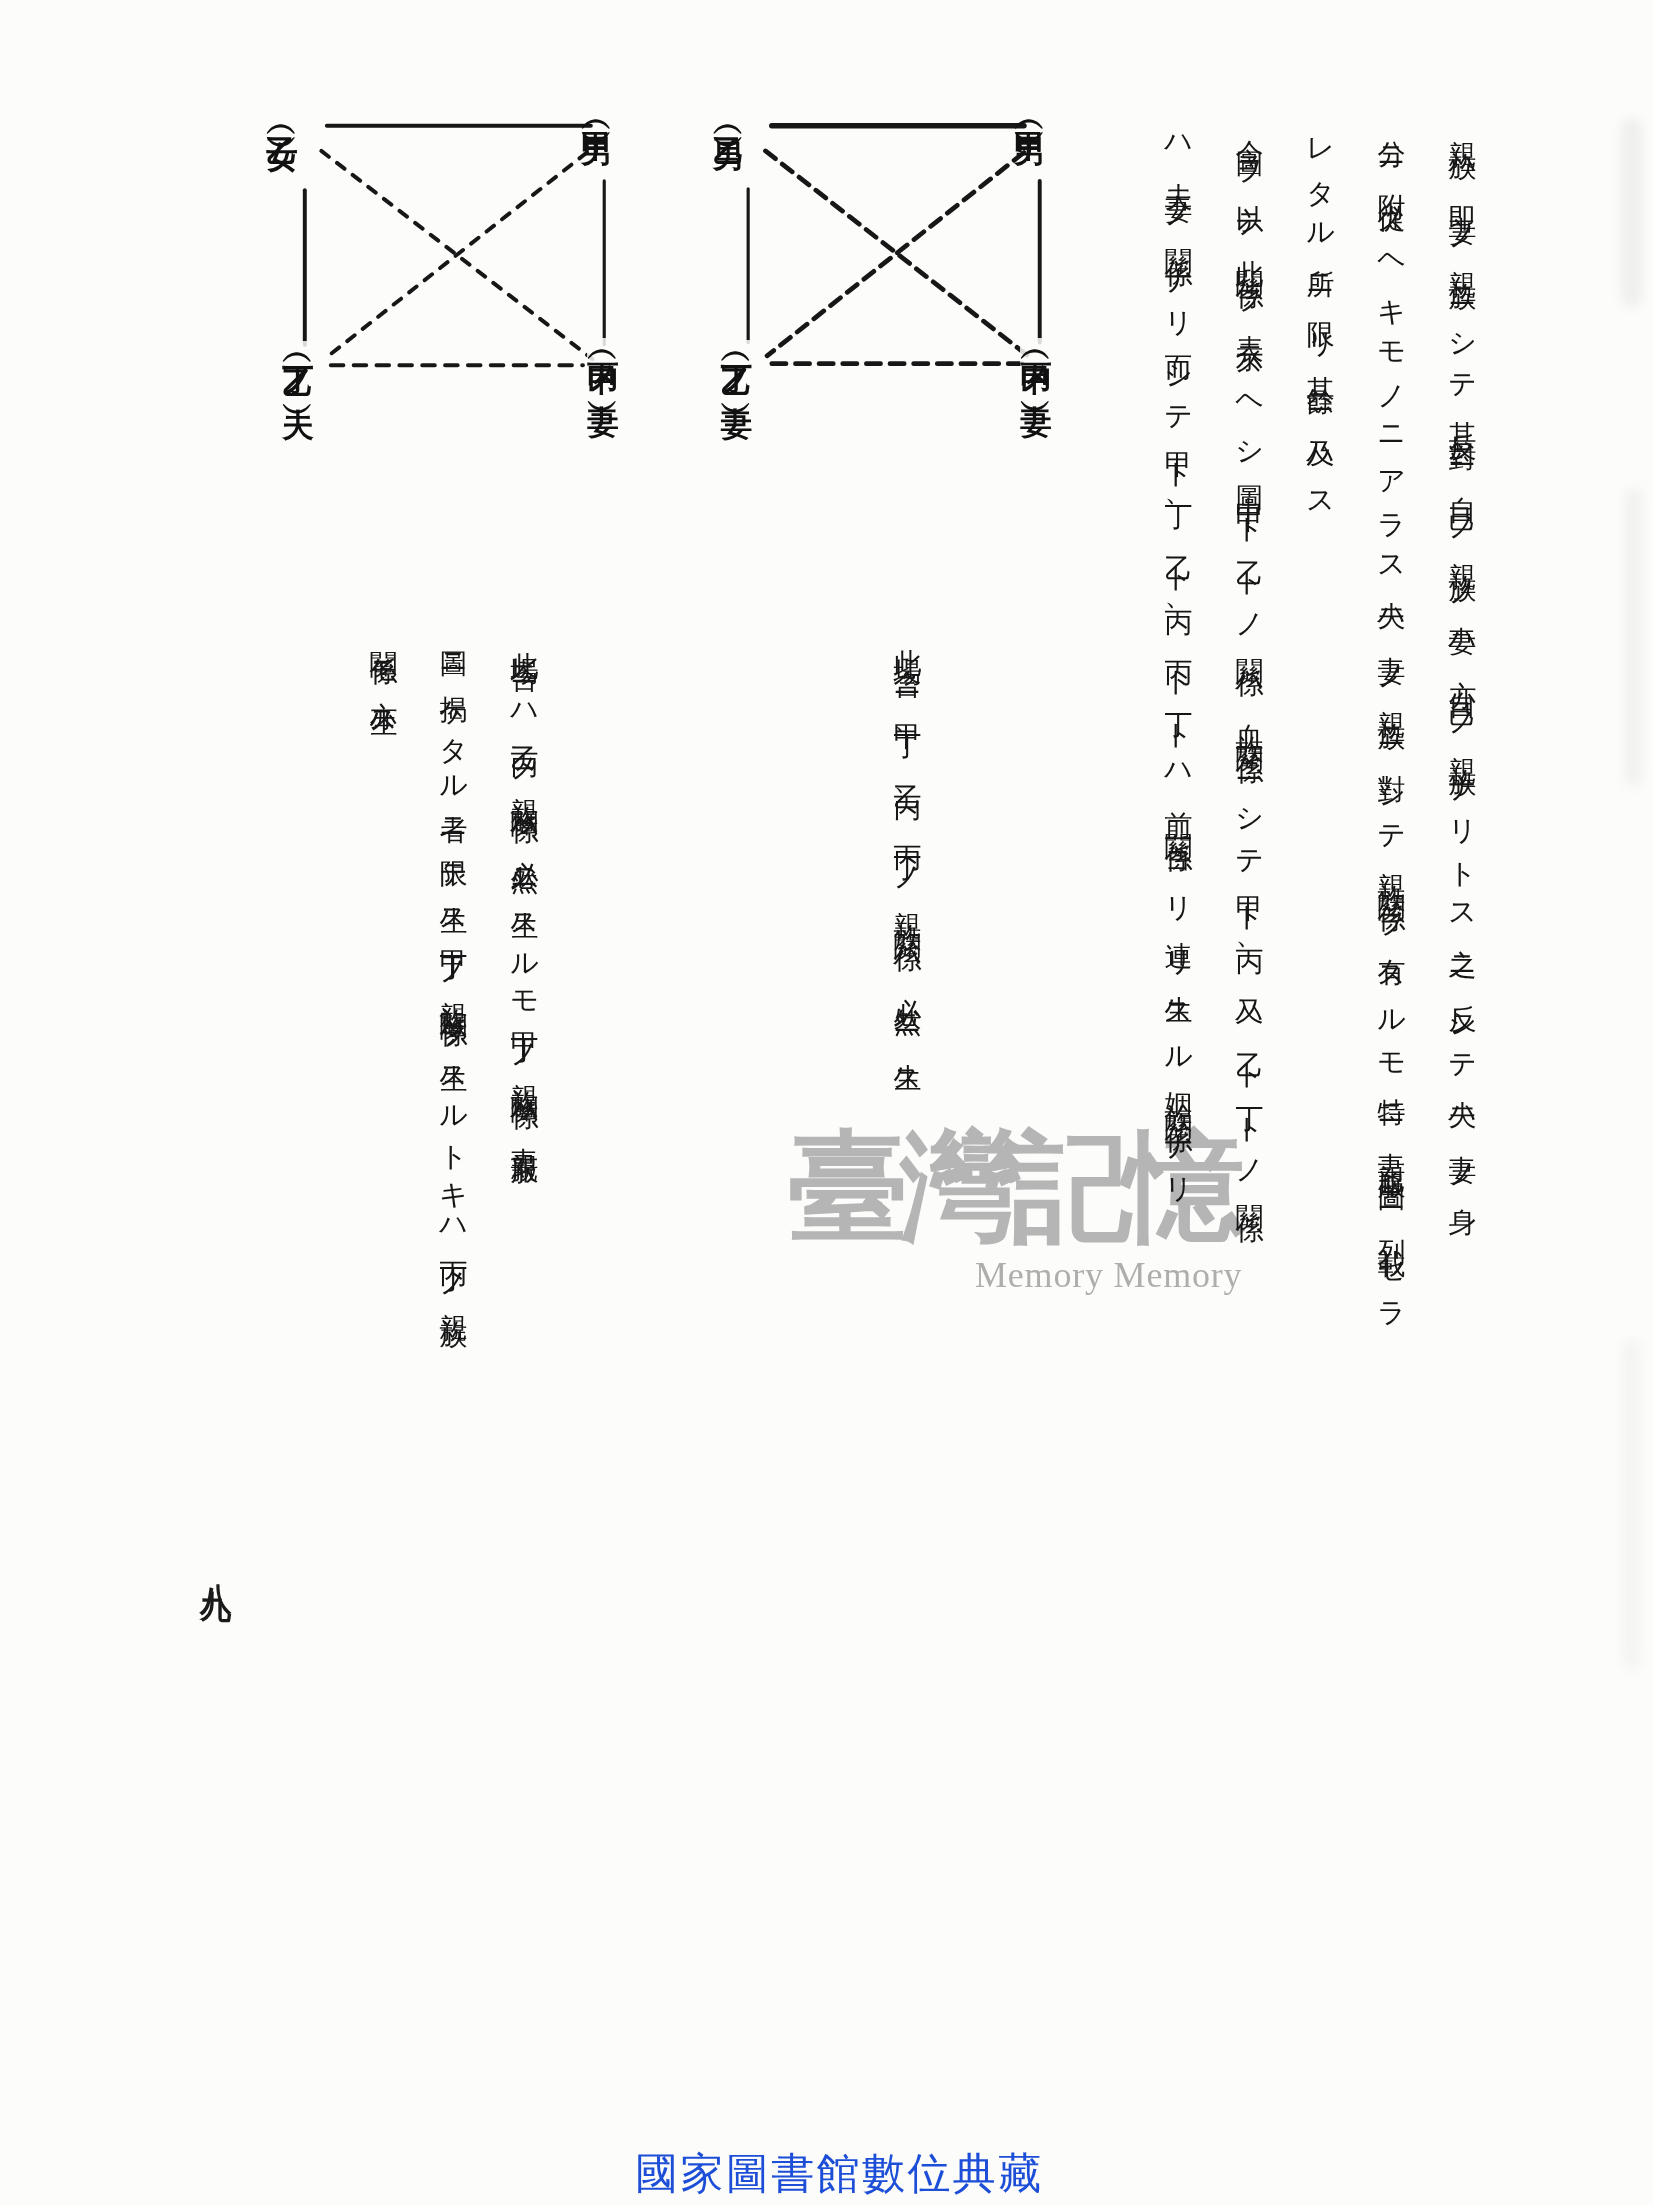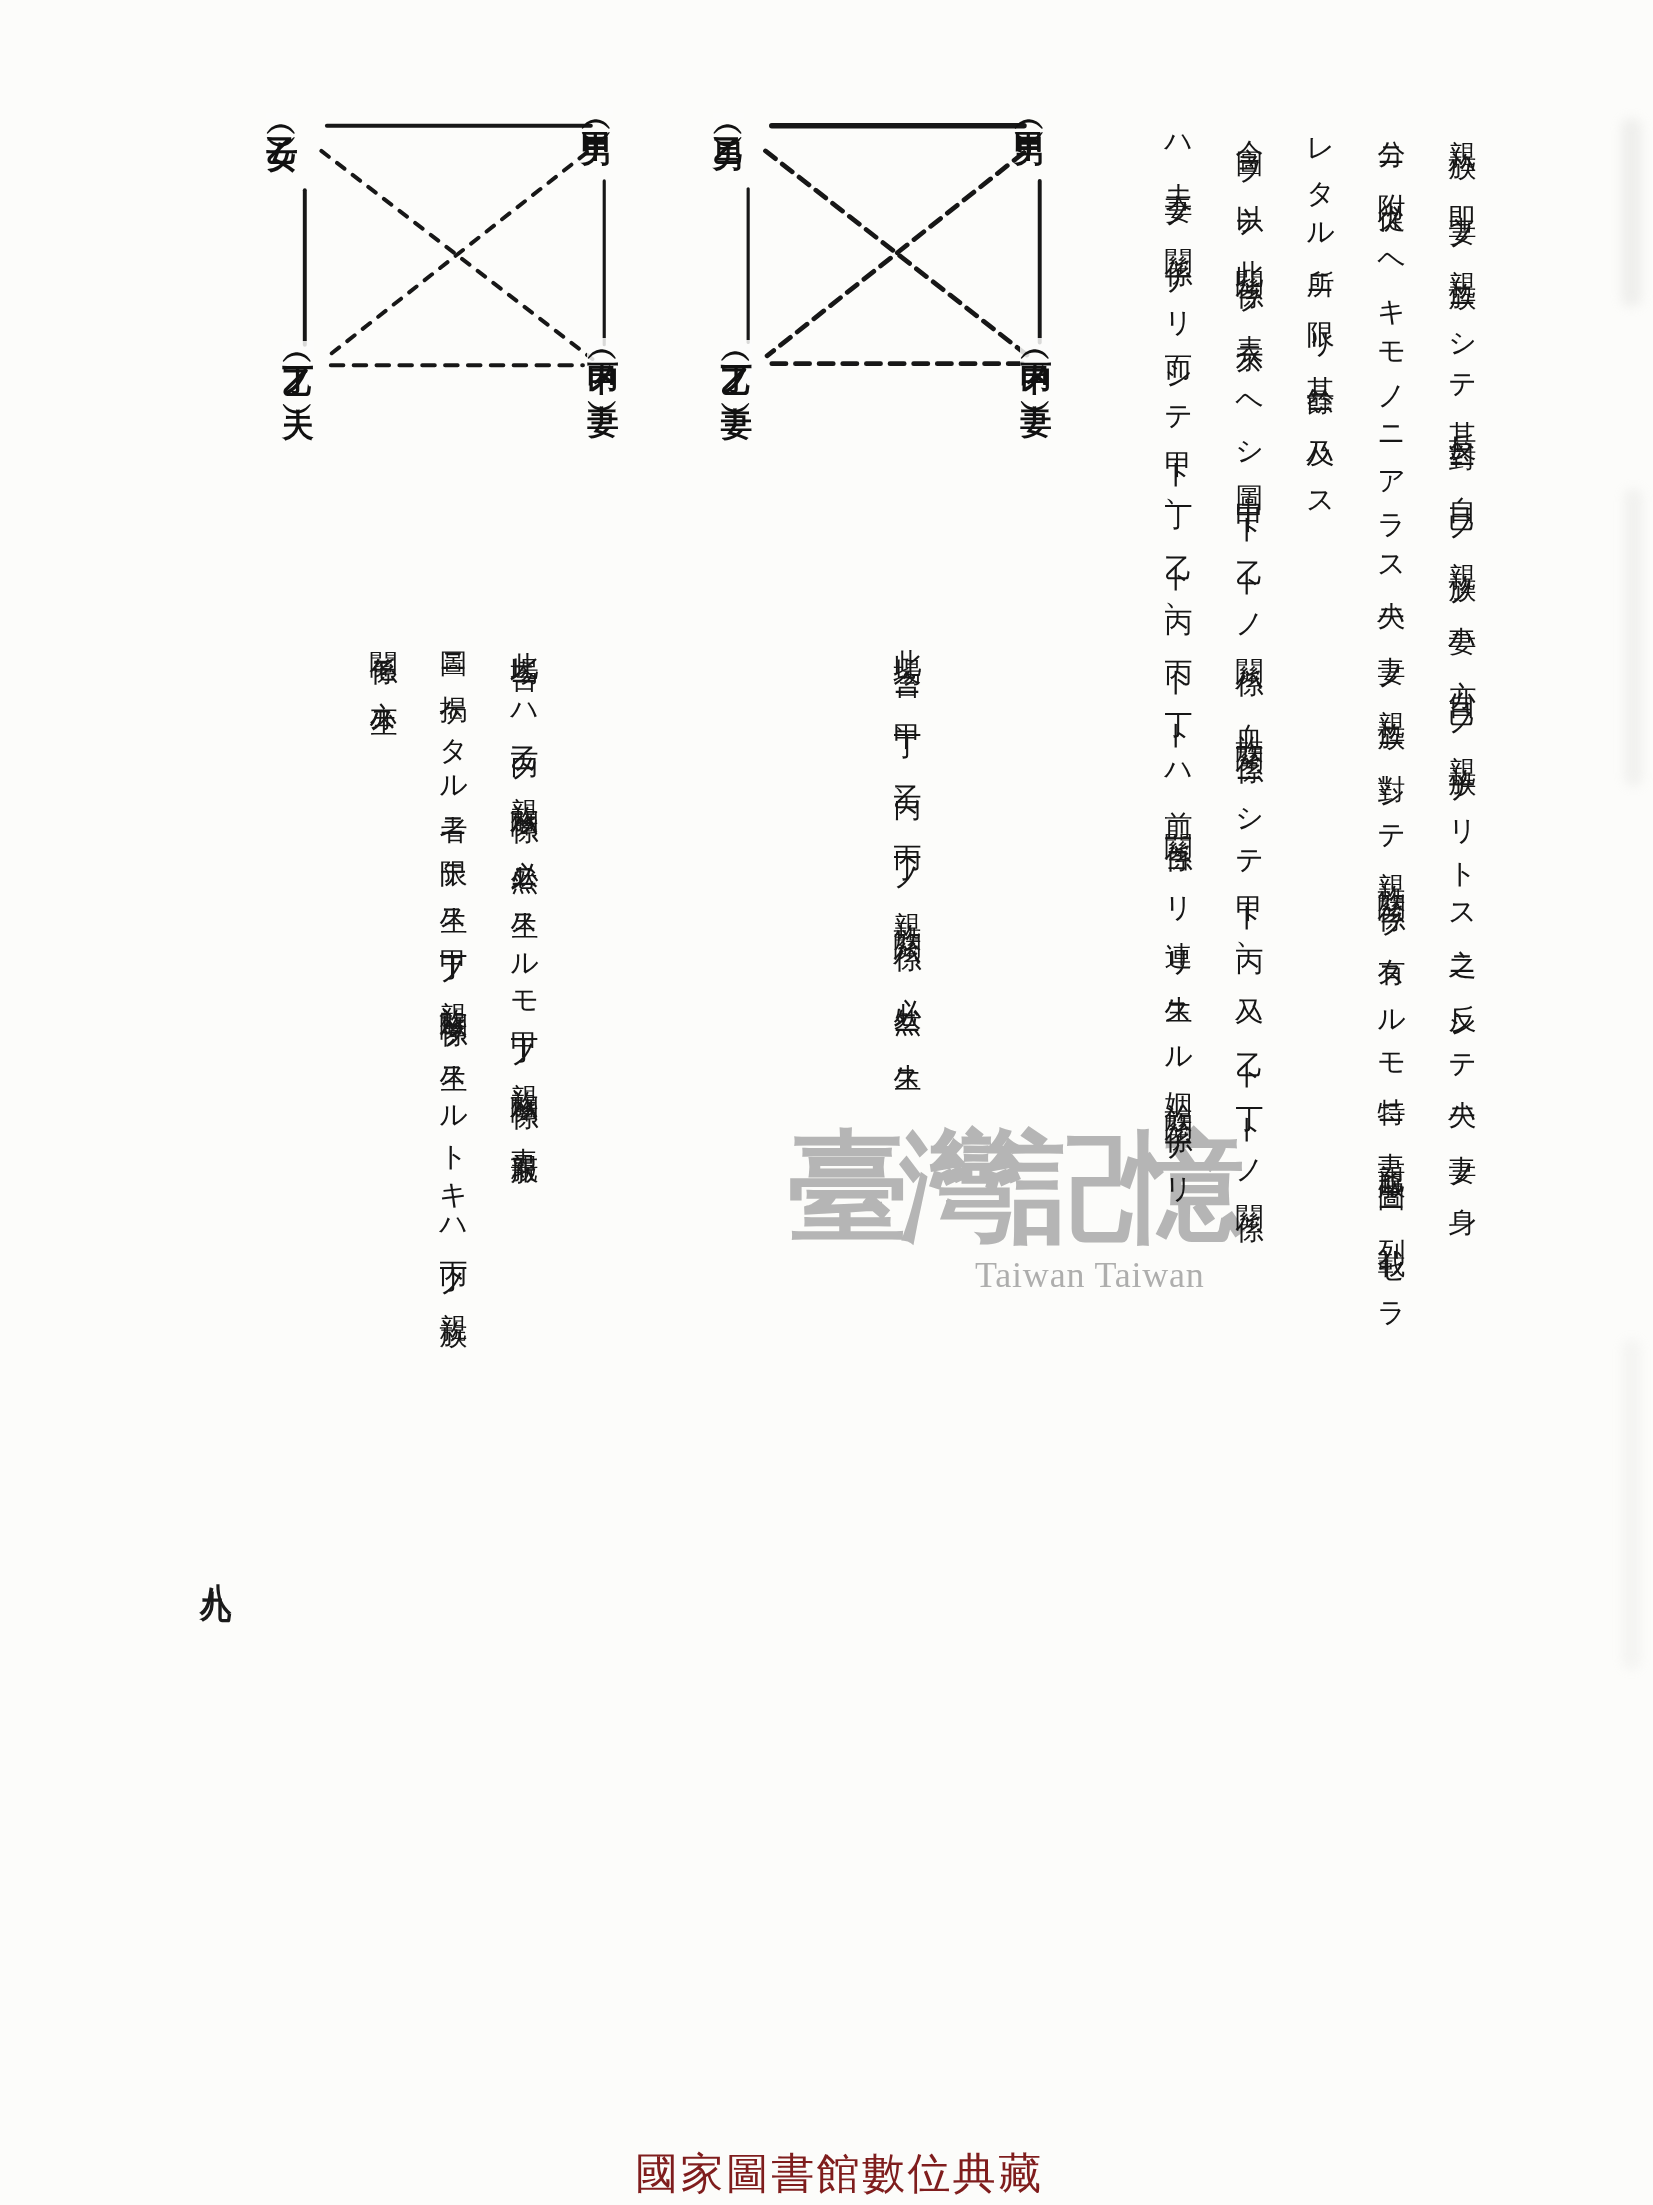--- a/index.html
+++ b/index.html
@@ -44,35 +44,35 @@
     letter-spacing:-7.9px;line-height:1;white-space:nowrap;
     font-family:"DejaVu Serif","Liberation Serif",serif;
   }
   .watermark-latin{
     position:absolute;left:187px;top:128px;
     font-size:36px;color:#9b9b9b;opacity:0.8;letter-spacing:0.8px;
     font-family:"Liberation Serif","DejaVu Serif",serif;
   }
   .footer-caption{
     position:absolute;left:635px;top:2145px;
-    font-size:43px;color:#7f1d1d;letter-spacing:2.4px;
+    font-size:43px;color:#1d4ed8;letter-spacing:2.4px;
     font-family:"Liberation Sans","DejaVu Sans",sans-serif;
   }
   .scan-artifact{
     position:absolute;background:#c9c9c6;filter:blur(5.5px);
     border-radius:9.5px;
   }
   line{stroke:#171717;stroke-linecap:round;}
 </style>
 </head>
 <body>
 
 <div class="watermark">
   <div class="watermark-cjk">臺灣記憶</div>
-  <div class="watermark-latin">Taiwan Taiwan</div>
+  <div class="watermark-latin">Memory Memory</div>
 </div>
 
 <div class="scan-artifact" style="left:1621px;top:118px;width:20.5px;height:189px;opacity:0.25;"></div>
 <div class="scan-artifact" style="left:1624px;top:488px;width:19px;height:299px;opacity:0.2;"></div>
 <div class="scan-artifact" style="left:1622px;top:1339px;width:19px;height:331px;opacity:0.15;"></div>
 
 <div class="vcol" style="left:1448px;top:118px;">親族ハ即妻ノ親族ニシテ其反對ニ自己ノ親族ノ妻ハ亦自己ノ親族ナリトス之ニ反シテ夫ハ妻ノ身</div>
 <div class="vcol" style="left:1377px;top:118px;">分ニ附從スヘキモノニアラス夫ハ妻ノ親族ニ對シテ親族關係ヲ有スルモ特ニ妻親服圖ニ列載セラ</div>
 <div class="vcol" style="left:1306px;top:118px;">レタル所ニ限リ其餘ニ及ハス</div>
 <div class="vcol" style="left:1235px;top:118px;">今圖ヲ以テ此關係ヲ表示スヘシ圖中甲ト乙トノ關係ハ血族關係ニシテ甲ト丙、又ハ乙ト丁トノ關係</div>

